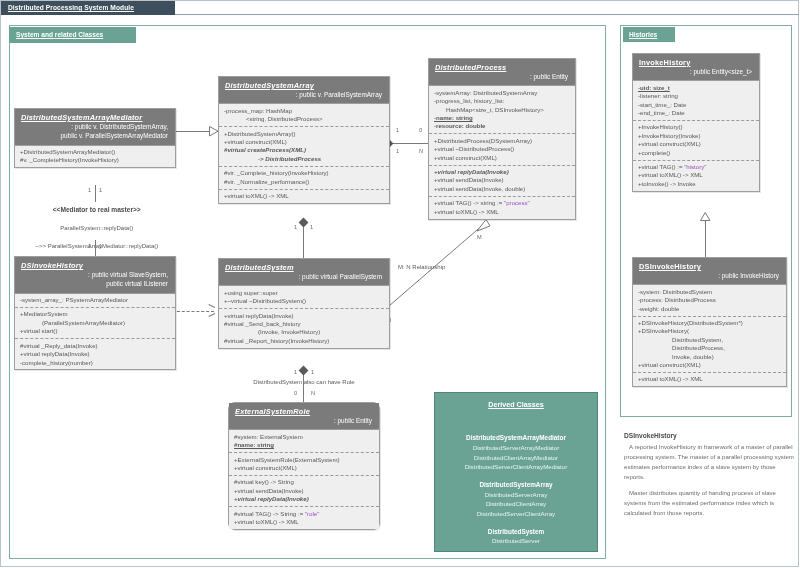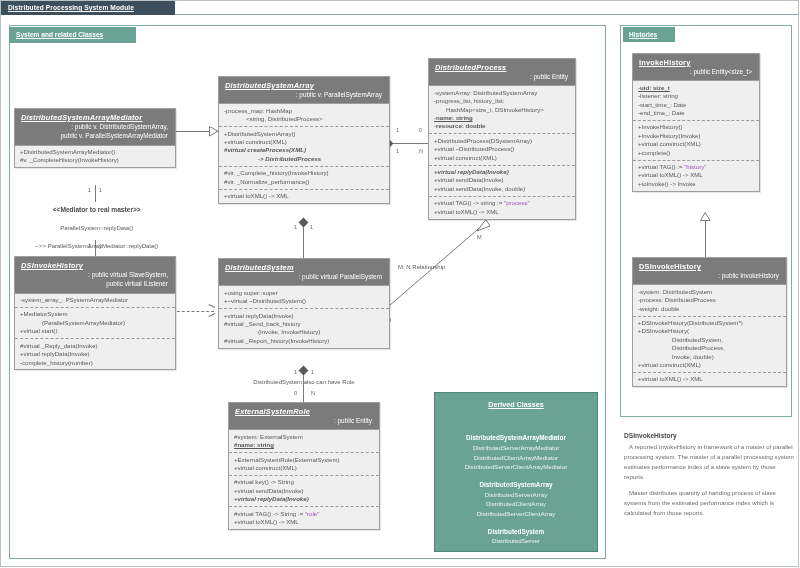--- a/index.html
+++ b/index.html
@@ -284,21 +284,21 @@
     <div class="mrow boldi">+virtual replyData(Invoke)</div>
     <div class="mrow">+virtual sendData(Invoke)</div>
     <div class="mrow">+virtual sendData(Invoke, double)</div>
   </div>
   <div class="sect">
     <div class="mrow"><span>+virtual TAG() -&gt; string := </span><span class="lit">"process"</span></div>
     <div class="mrow">+virtual toXML() -&gt; XML</div>
   </div>
 </div>
 
-<div class="uml" style="left:228px;top:402px;width:152px;">
+<div class="uml" style="left:228px;top:402px;width:152px;border-radius:7px;">
   <div class="hdr">
     <span class="cname">ExternalSystemRole</span>
     <span class="cbase">
       <i>: public Entity</i>
     </span>
   </div>
   <div class="sect">
     <div class="mrow">#system: ExternalSystem</div>
     <div class="mrow red">#name: string</div>
   </div>

